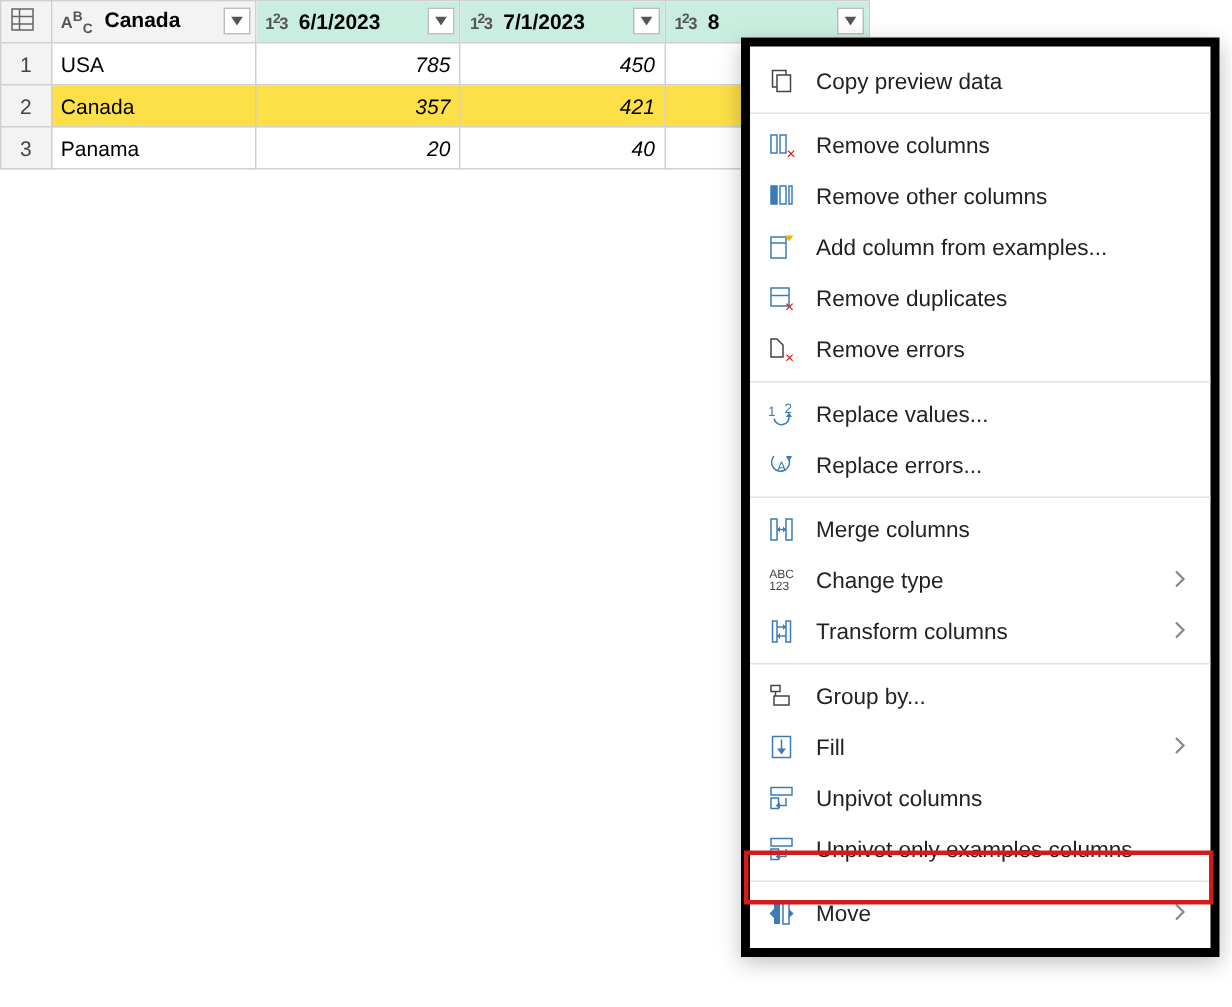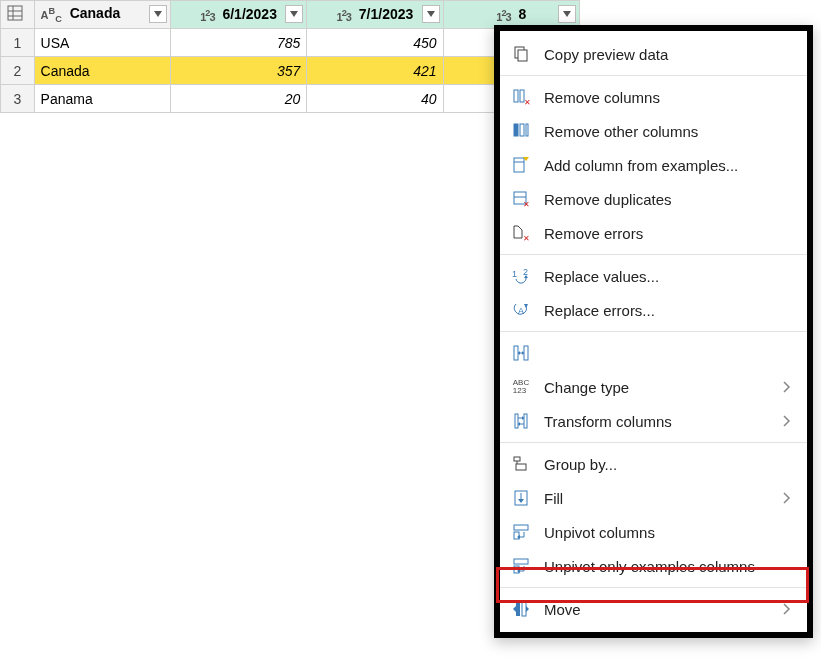--- a/index.html
+++ b/index.html
@@ -25,21 +25,20 @@
   }
   .grid th {
     background: #f3f3f3;
     font-weight: 600;
     text-align: left;
     position: relative;
     white-space: nowrap;
   }
   .grid th.sel {
     background: #c9eee0;
-    text-align: center;
   }
   .rowhdr {
     background: #f3f3f3 !important;
     text-align: center;
     width: 32px;
     color: #444;
   }
   .corner {
     width: 32px;
     background: #f3f3f3;
@@ -295,20 +294,21 @@
   <div class="mitem">
     <span class="micon">
       <svg width="18" height="18" viewBox="0 0 18 18">
           <rect x="2" y="2" width="4" height="14" fill="none" stroke="#3a7bb8"></rect>
           <rect x="12" y="2" width="4" height="14" fill="none" stroke="#3a7bb8"></rect>
           <line x1="6" y1="9" x2="12" y2="9" stroke="#3a7bb8"></line>
           <polygon points="10,7 12,9 10,11" fill="#3a7bb8"></polygon>
           <polygon points="8,7 6,9 8,11" fill="#3a7bb8"></polygon>
         </svg>
     </span>
+    <span class="mlabel">Merge columns</span>
   </div>
 
   <div class="mitem">
     <span class="micon" style="font-size:8px;line-height:8px;color:#444;text-align:left;">ABC<br>123</span>
     <span class="mlabel">Change type</span>
     <span class="subarrow">
       <svg width="8" height="12">
           <polyline points="1,1 6,6 1,11" fill="none" stroke="#888" stroke-width="1.5"></polyline>
         </svg>
     </span>

